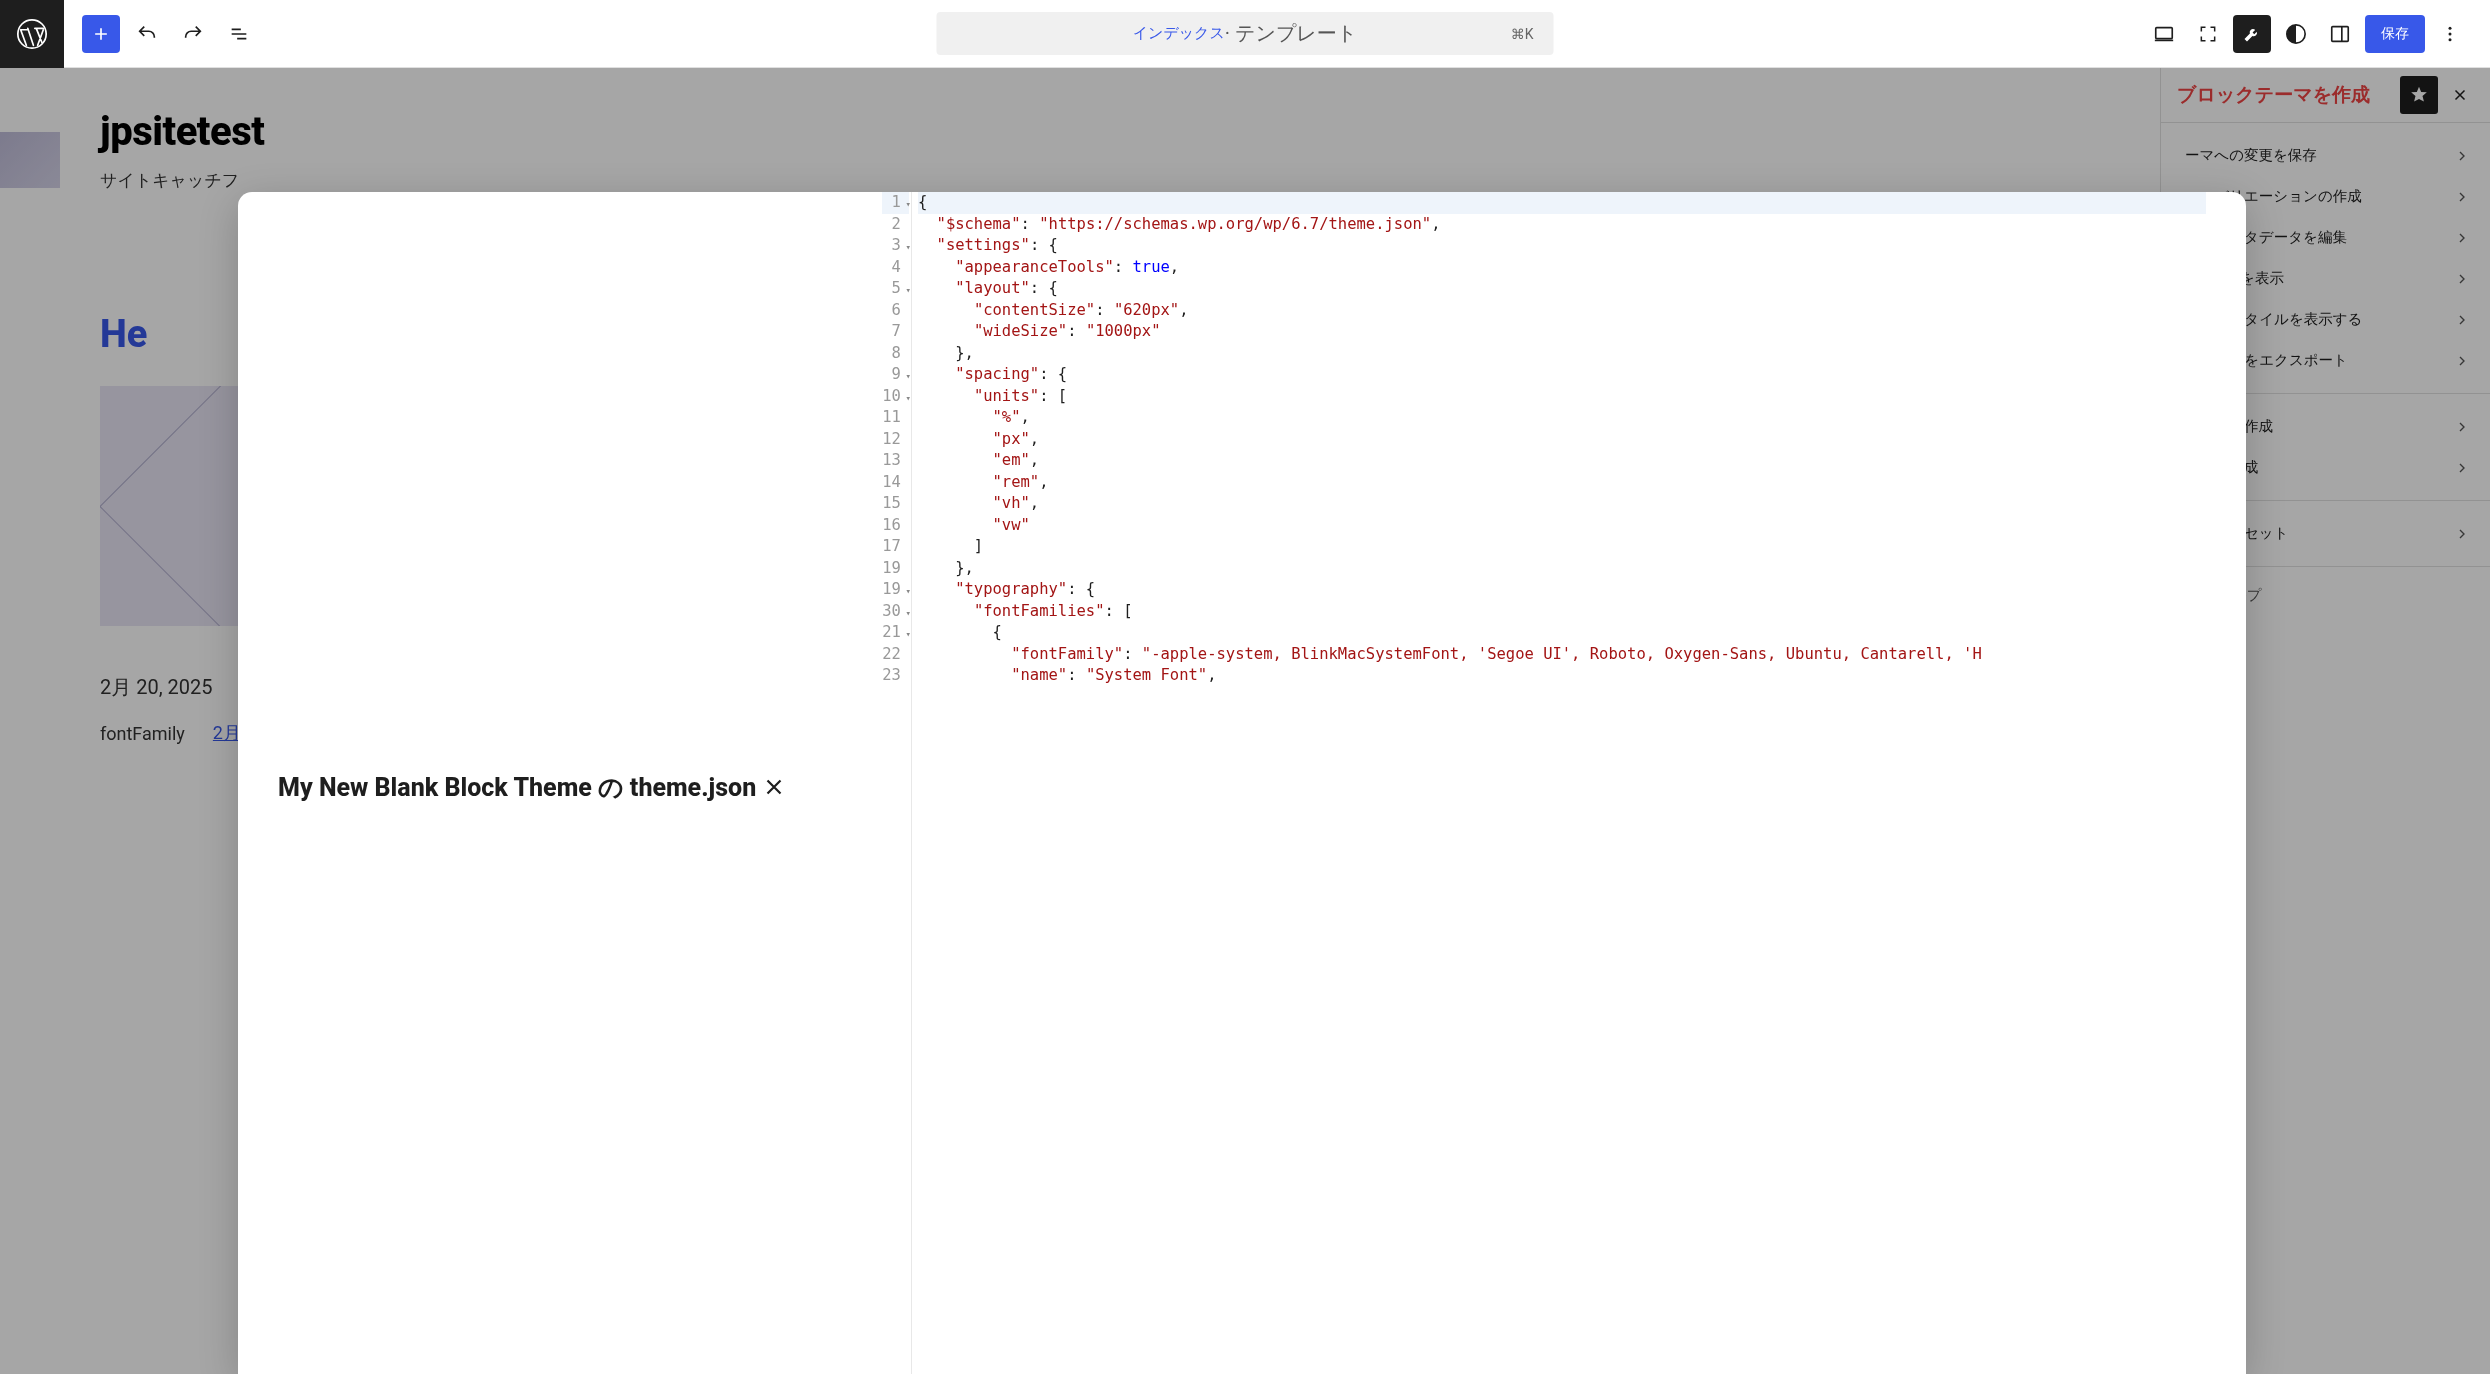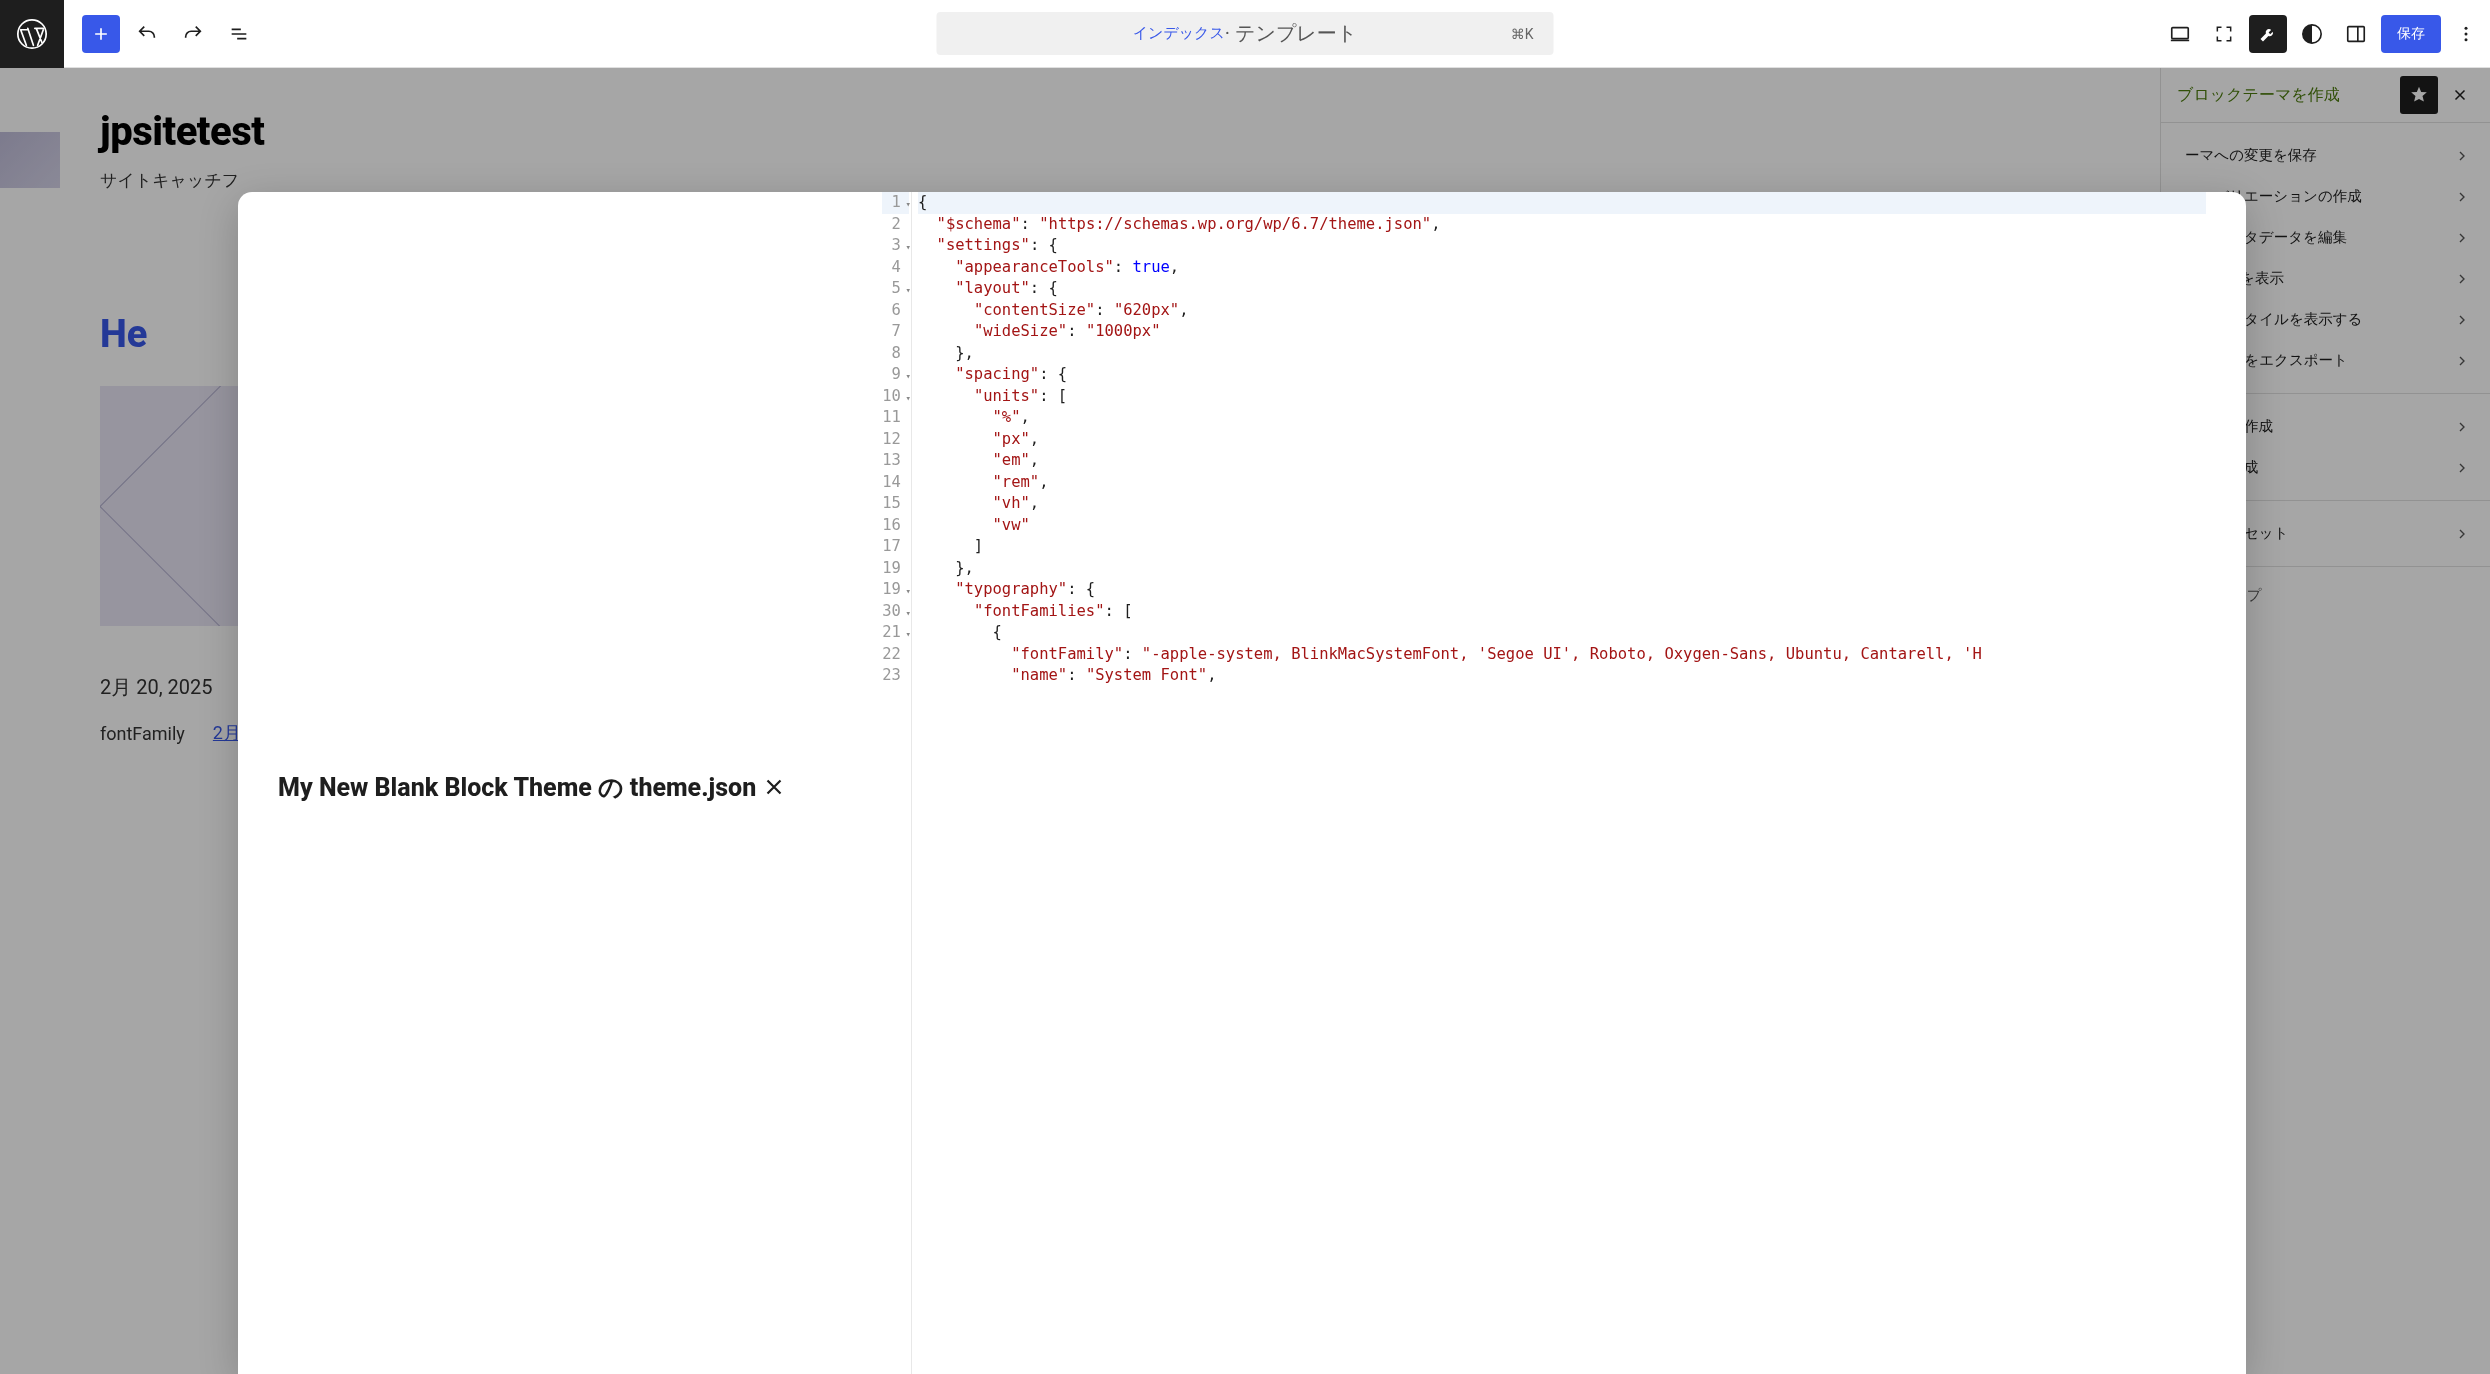--- a/index.html
+++ b/index.html
@@ -9,42 +9,42 @@
 .topbar { height: 68px; display: flex; align-items: center; background: #fff; border-bottom: 1px solid #e0e0e0; position: relative; }
 .wp-logo { width: 64px; height: 68px; background: #1e1e1e; display: flex; align-items: center; justify-content: center; }
 .wp-logo svg { width: 34px; height: 34px; }
 .tb-left { display: flex; align-items: center; gap: 8px; padding-left: 18px; }
 .tb-btn { width: 38px; height: 38px; display: flex; align-items: center; justify-content: center; border-radius: 4px; cursor: pointer; border: none; background: transparent; }
 .tb-add { background: #3858e9; color: #fff; }
 .tb-center { position: absolute; left: 50%; transform: translateX(-50%); display: flex; align-items: center; gap: 0; background: #f0f0f0; border-radius: 4px; padding: 8px 20px; width: 617px; justify-content: center; }
 .tb-center .link { color: #3858e9; font-size: 15px; }
 .tb-center .sub { color: #555; font-size: 20px; }
 .tb-center .shortcut { position: absolute; right: 20px; color: #666; font-size: 14px; }
-.tb-right { margin-left: auto; display: flex; align-items: center; gap: 6px; padding-right: 5px; }
+.tb-right { margin-left: auto; display: flex; align-items: center; gap: 6px; padding-right: 21px; }
 .tb-save { background: #3858e9; color: #fff; padding: 10px 16px; border-radius: 4px; font-size: 14px; border: none; cursor: pointer; }
 .tb-tool { background: #1e1e1e; color: #fff; }
 
 
 .workspace { display: flex; height: calc(100vh - 68px); position: relative; }
 .canvas { flex: 1; background: #fff; padding: 40px 100px; position: relative; overflow: hidden; }
 .site-title { font-size: 40px; font-weight: 800; color: #000; margin-bottom: 14px; letter-spacing: -0.5px; }
 .tagline { color: #333; font-size: 17px; margin-bottom: 120px; margin-top: 14px; }
 .post-title { color: #3858e9; font-size: 38px; font-weight: 800; margin-bottom: 30px; }
 .post-thumb { width: 240px; height: 240px; background: #e8e5f5; margin-bottom: 48px; position: relative; overflow: hidden; }
 .post-thumb::before { content: ""; position: absolute; width: 200%; height: 1px; background: #b0aecc; top: 0; left: -50%; transform: rotate(-45deg); transform-origin: center; }
 .post-thumb::after { content: ""; position: absolute; width: 200%; height: 1px; background: #b0aecc; top: 100%; left: -50%; transform: rotate(45deg); transform-origin: center; }
 .post-meta { display: flex; gap: 28px; align-items: center; font-size: 18px; color: #333; margin-top: 20px; }
 .post-date-big { font-size: 20px; color: #333; }
 .post-meta .lnk { color: #3858e9; text-decoration: underline; }
 .site-icon-bg { position: absolute; top: 64px; left: -40px; width: 100px; height: 56px; background: linear-gradient(135deg, #b8b5d4 0%, #d5d3e8 100%); }
 
 
 .sidebar { width: 330px; border-left: 1px solid #e0e0e0; background: #fff; display: flex; flex-direction: column; }
 .sb-head { display: flex; align-items: center; justify-content: space-between; padding: 0 16px; height: 55px; border-bottom: 1px solid #e0e0e0; }
-.sb-title { font-size: 16px; font-weight: 400; color: #4d7c0f; }
+.sb-title { font-size: 19px; font-weight: 700; color: #ef4444; }
 .sb-head-icons { display: flex; align-items: center; gap: 8px; }
 .sb-star { width: 38px; height: 38px; background: #1e1e1e; color: #fff; display: flex; align-items: center; justify-content: center; border-radius: 3px; }
 .sb-close { width: 28px; height: 28px; display: flex; align-items: center; justify-content: center; cursor: pointer; }
 .sb-group { padding: 12px 0; border-bottom: 1px solid #e0e0e0; }
 .sb-item { display: flex; align-items: center; justify-content: space-between; padding: 11px 20px 11px 24px; font-size: 14.5px; color: #1e1e1e; cursor: pointer; }
 .sb-item .chev { color: #555; }
 .sb-help { display: flex; align-items: center; gap: 12px; padding: 18px 24px; color: #555; font-size: 14.5px; }
 
 
 .scrim { position: absolute; inset: 0; background: rgba(0,0,0,0.35); display: flex; align-items: center; justify-content: center; z-index: 100; pointer-events: none; }

